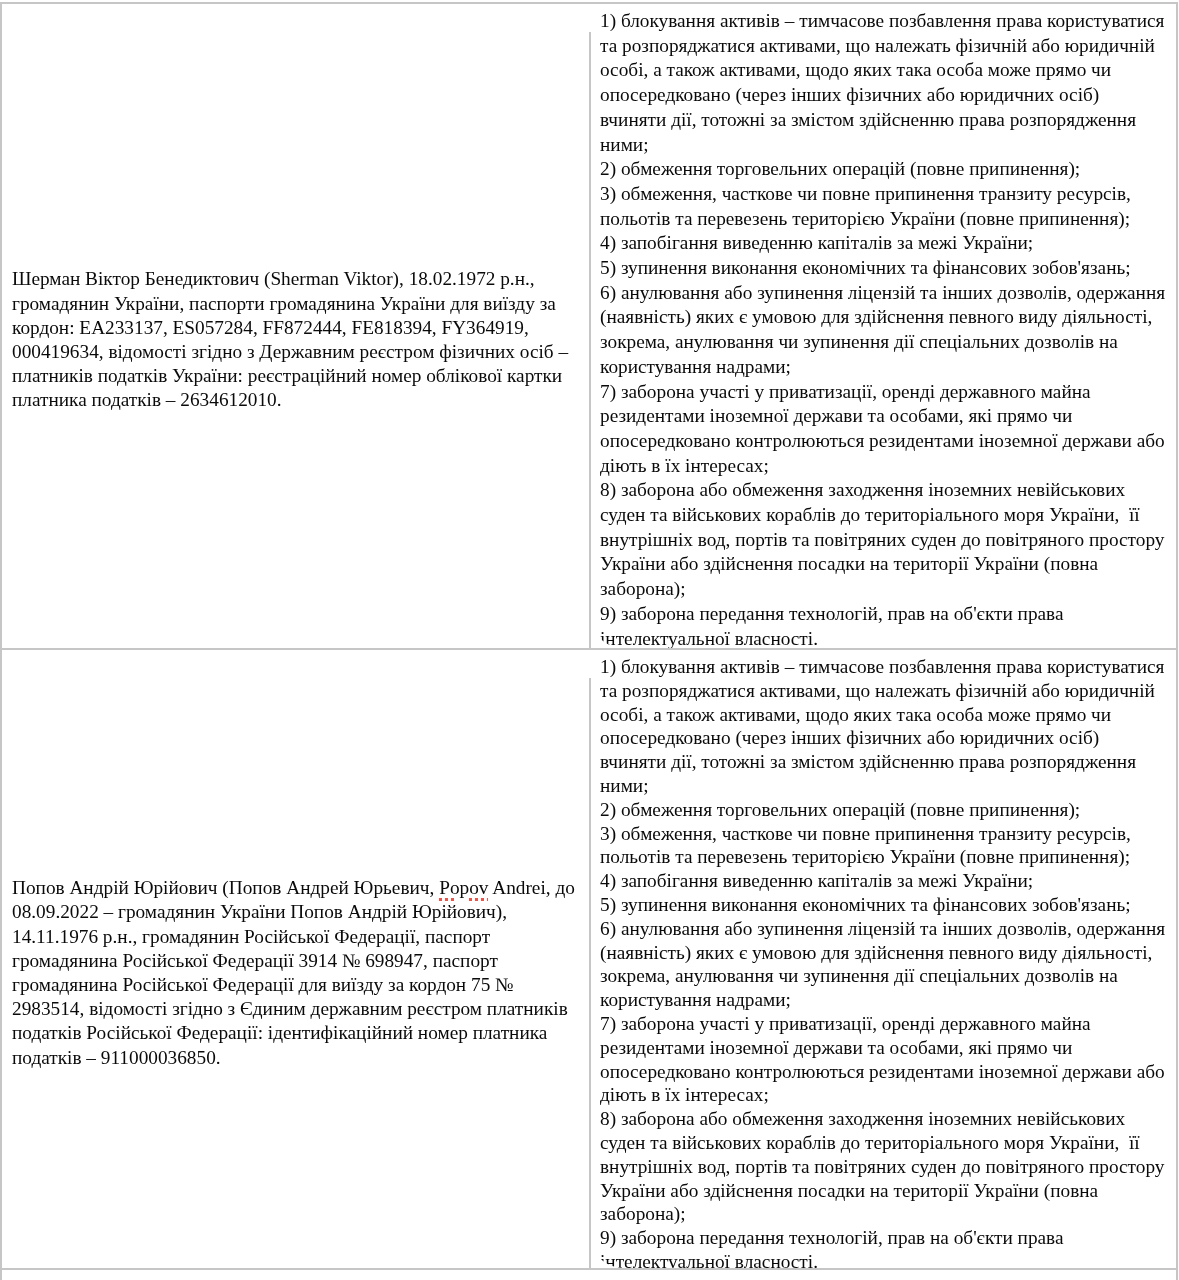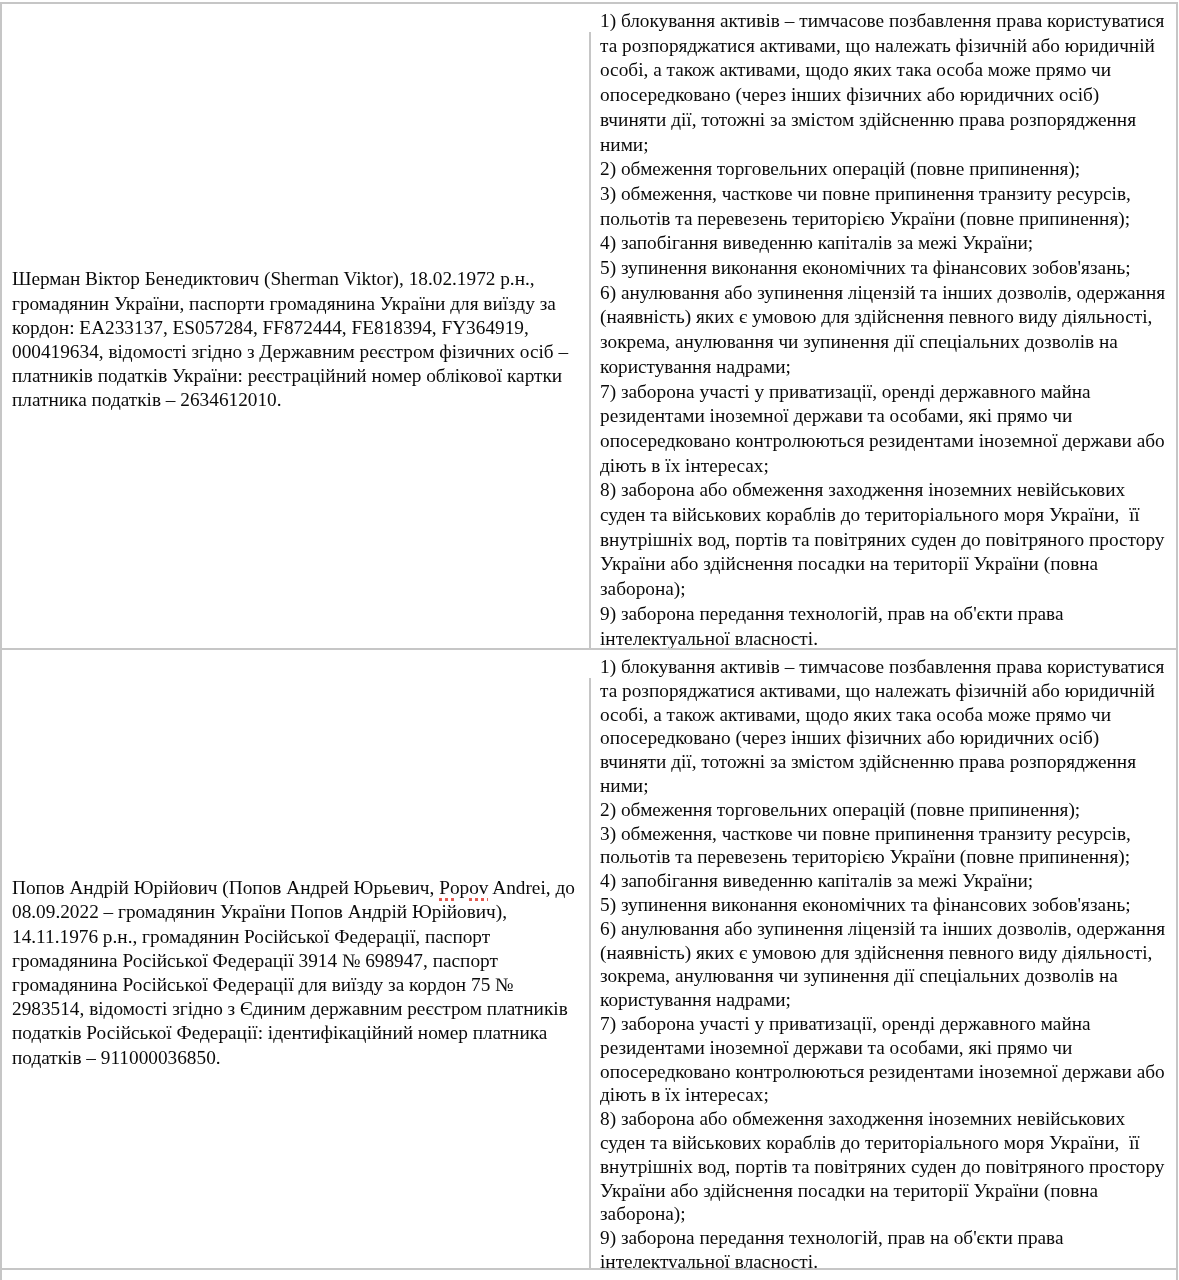--- a/index.html
+++ b/index.html
@@ -31,20 +31,21 @@
   .cell { overflow: hidden; }
   .cell.left {
     border-right: 2px solid var(--border-color, #c6c6c6);
     display: flex;
     align-items: center;
     padding: 0 6px 0 10px;
     margin-top: 28px;
   }
   .cell.right {
     padding: 5px 9px 4px 9px;
+    border-radius: 32px;
   }
   .cell p {
     margin: 0;
     font-size: 19.3px;
     white-space: pre-wrap;
   }
   .cell.left p { line-height: 24.2px; }
   .row-1 .cell.right p { line-height: 24.7px; }
   .row-2 .cell.right p { line-height: 23.8px; }
   .spell {

